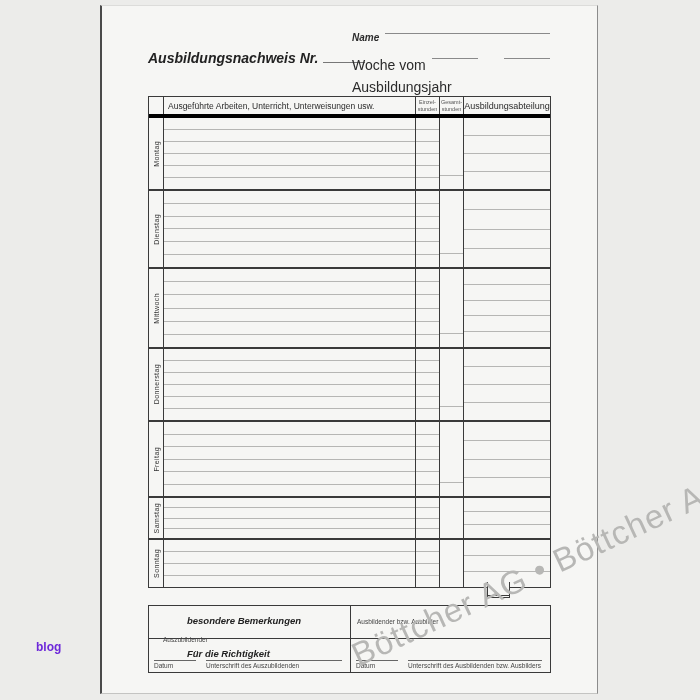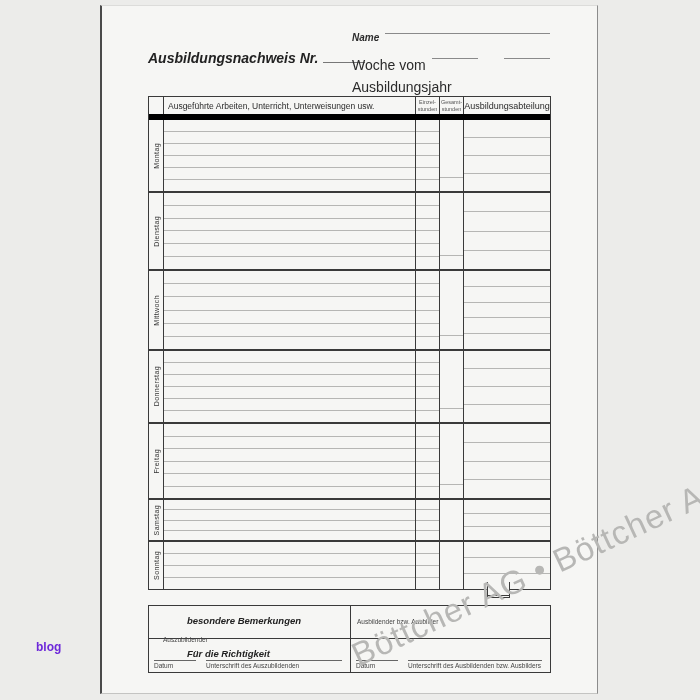--- a/index.html
+++ b/index.html
@@ -14,21 +14,21 @@
   .nr-line{display:inline-block;width:42px;border-bottom:1px solid #777;height:12px;margin-left:5px;}
   .hfields{position:absolute;left:250px;top:0;width:198px;}
   .hrow{position:absolute;left:0;right:0;display:flex;align-items:flex-start;height:14px;}
   .hrow .lbl{font-size:14px;color:#2b2b2b;white-space:nowrap;padding-right:6px;}
   .hrow .lbl.bi{font-weight:bold;font-style:italic;font-size:10px;}
   .fill-line{flex:1;border-bottom:1px solid #8a8a8a;height:1px;margin-bottom:2px;}
   .hrow .mid{padding:0 6px 0 2px;margin-top:48px;}
 
   
   .atable{position:absolute;left:46px;top:90px;width:403px;box-sizing:border-box;border:1px solid #3a3a3a;background:#f6f6f4;}
-  .thead{display:grid;grid-template-columns:15px 252px 24px 24px 86px;height:17px;border-bottom:6px solid #000000;}
+  .thead{display:grid;grid-template-columns:15px 252px 24px 24px 86px;height:17px;border-bottom:4px solid #000000;}
   .cell{box-sizing:border-box;border-right:1px solid #3a3a3a;position:relative;overflow:hidden;}
   .cell.last{border-right:none;text-align:right;}
   .tasks-h{display:flex;align-items:center;padding-left:4px;font-size:8.5px;color:#2b2b2b;}
   .tiny-h{display:flex;flex-direction:column;align-items:center;justify-content:center;font-size:5.5px;line-height:1.2;color:#555;text-align:center;}
   .dept-h{display:flex;align-items:center;justify-content:center;font-size:9px;color:#2b2b2b;}
   .day-block{display:grid;grid-template-columns:15px 252px 24px 24px 86px;box-sizing:border-box;}
   .day-block + .day-block{border-top:2px solid #3a3a3a;}
   .day-col{display:flex;align-items:center;justify-content:center;}
   .vert{writing-mode:vertical-rl;transform:rotate(180deg);font-size:7px;color:#333;letter-spacing:.4px;white-space:nowrap;}
   .rows-col{display:flex;flex-direction:column;}

